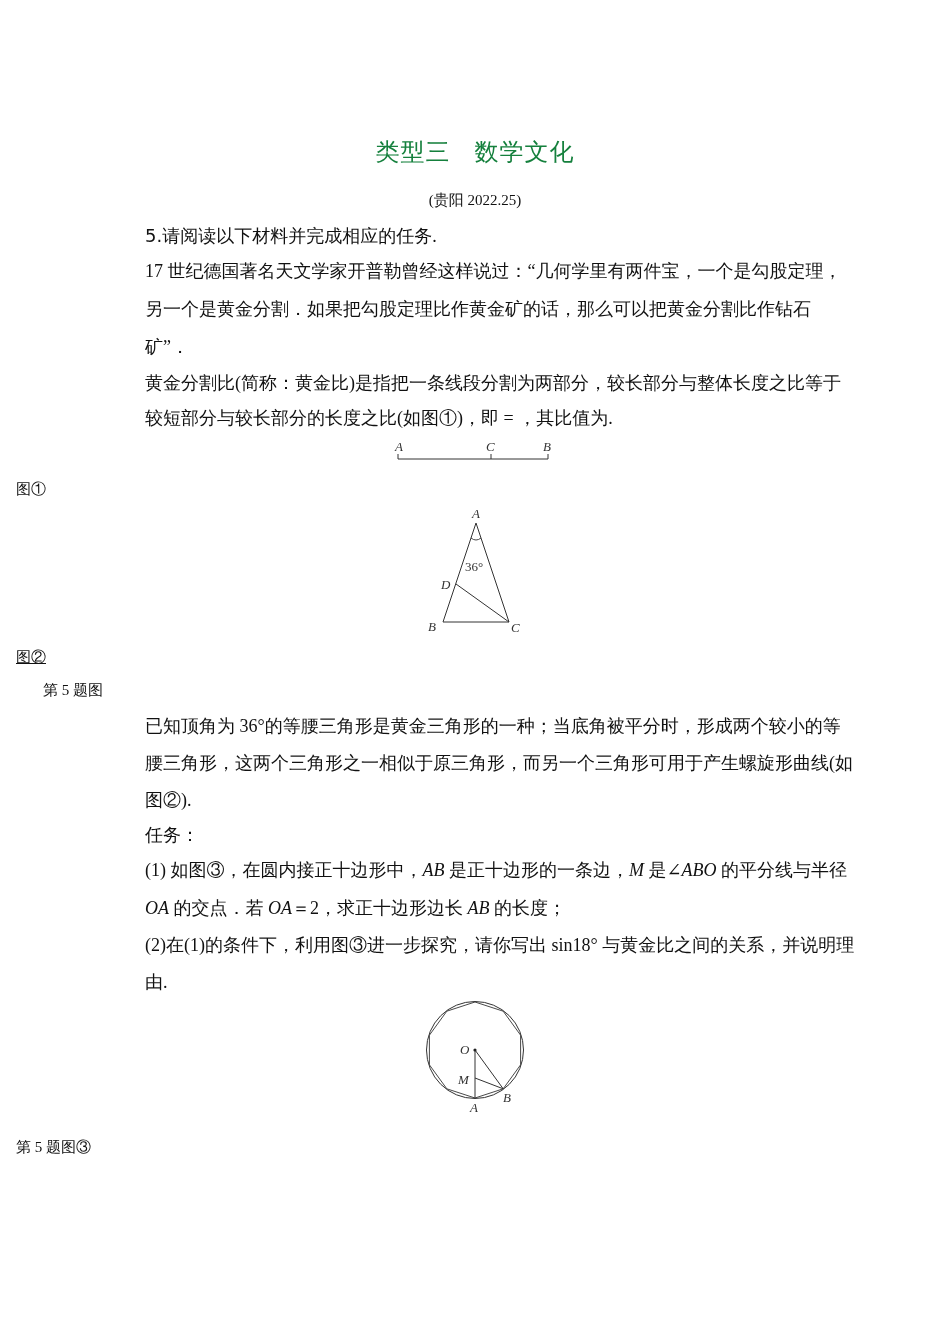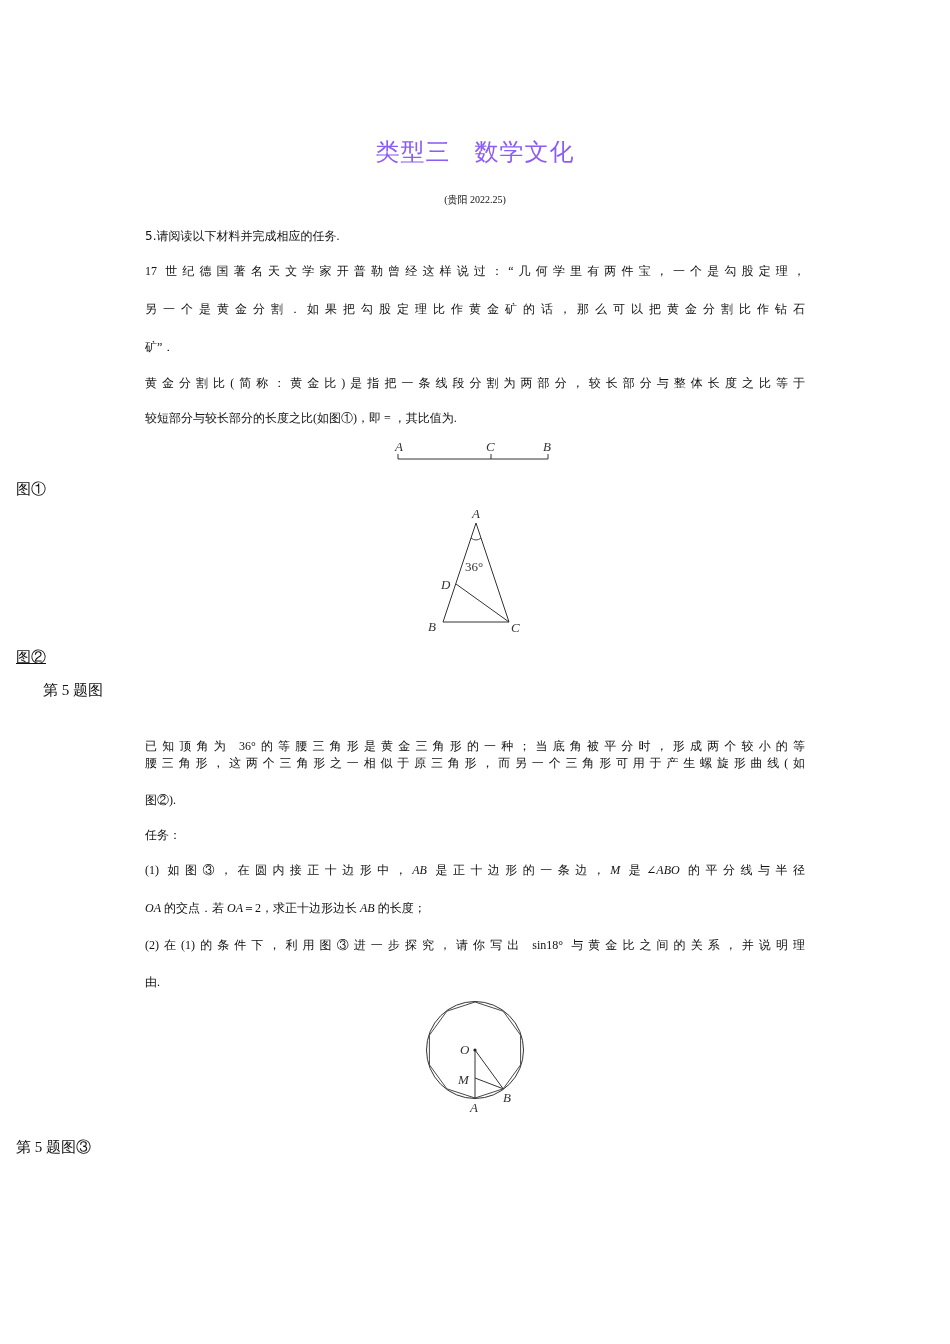--- a/index.html
+++ b/index.html
@@ -17,36 +17,36 @@
     }
     .title {
       position: absolute;
       left: 0; width: 950px;
       top: 136px;
       text-align: center;
       font-family: "DejaVu Sans", "Liberation Sans", sans-serif;
       font-size: 24px;
       letter-spacing: 1px;
       line-height: 32px;
-      color: #8b5cf6;
+      color: #15803d;
     }
     .title .gap { display: inline-block; width: 24px; }
     .subtitle {
       position: absolute;
       left: 0; width: 950px;
       top: 189px;
       text-align: center;
-      font-size: 10px;
+      font-size: 15px;
       line-height: 22px;
     }
     .line {
       position: absolute;
       left: 145px;
       width: 660px;
-      font-size: 12px;
+      font-size: 18px;
       line-height: 22px;
       white-space: nowrap;
       text-align: justify;
       text-align-last: justify;
     }
     .line.last {
       text-align-last: left;
     }
     .line .qnum {
       font-family: "DejaVu Sans", "Liberation Sans", sans-serif;
@@ -106,21 +106,21 @@
   <path d="M 51,33 Q 56,37 61,33" fill="none" stroke="#333" stroke-width="0.9"></path>
   <text x="52" y="13">A</text>
   <text x="8" y="126">B</text>
   <text x="91" y="127">C</text>
   <text x="21" y="84">D</text>
   <text class="upright" x="45" y="66">36°</text>
 </svg>
 <div class="caption" style="top:647px;text-decoration:underline;">图②</div>
 <div class="caption" style="top:680px;margin-left:27px;">第 5 题图</div>
 
-<div class="line" style="top:715px;margin-top:20px;">已知顶角为 36°的等腰三角形是黄金三角形的一种；当底角被平分时，形成两个较小的等</div>
+<div class="line" style="top:715px;">已知顶角为 36°的等腰三角形是黄金三角形的一种；当底角被平分时，形成两个较小的等</div>
 <div class="line" style="top:752px;">腰三角形，这两个三角形之一相似于原三角形，而另一个三角形可用于产生螺旋形曲线(如</div>
 <div class="line last" style="top:789px;">图②).</div>
 
 <div class="line last" style="top:824px;">任务：</div>
 
 <div class="line" style="top:859px;">
   <span>(1) 如图③，在圆内接正十边形中，</span><span class="italic">AB</span><span> 是正十边形的一条边，</span><span class="italic">M</span><span> 是∠</span><span class="italic">ABO</span><span> 的平分线与半径</span>
 </div>
 <div class="line last" style="top:897px;">
   <span class="italic">OA</span><span> 的交点．若 </span><span class="italic">OA</span><span>＝2，求正十边形边长 </span><span class="italic">AB</span><span> 的长度；</span>

